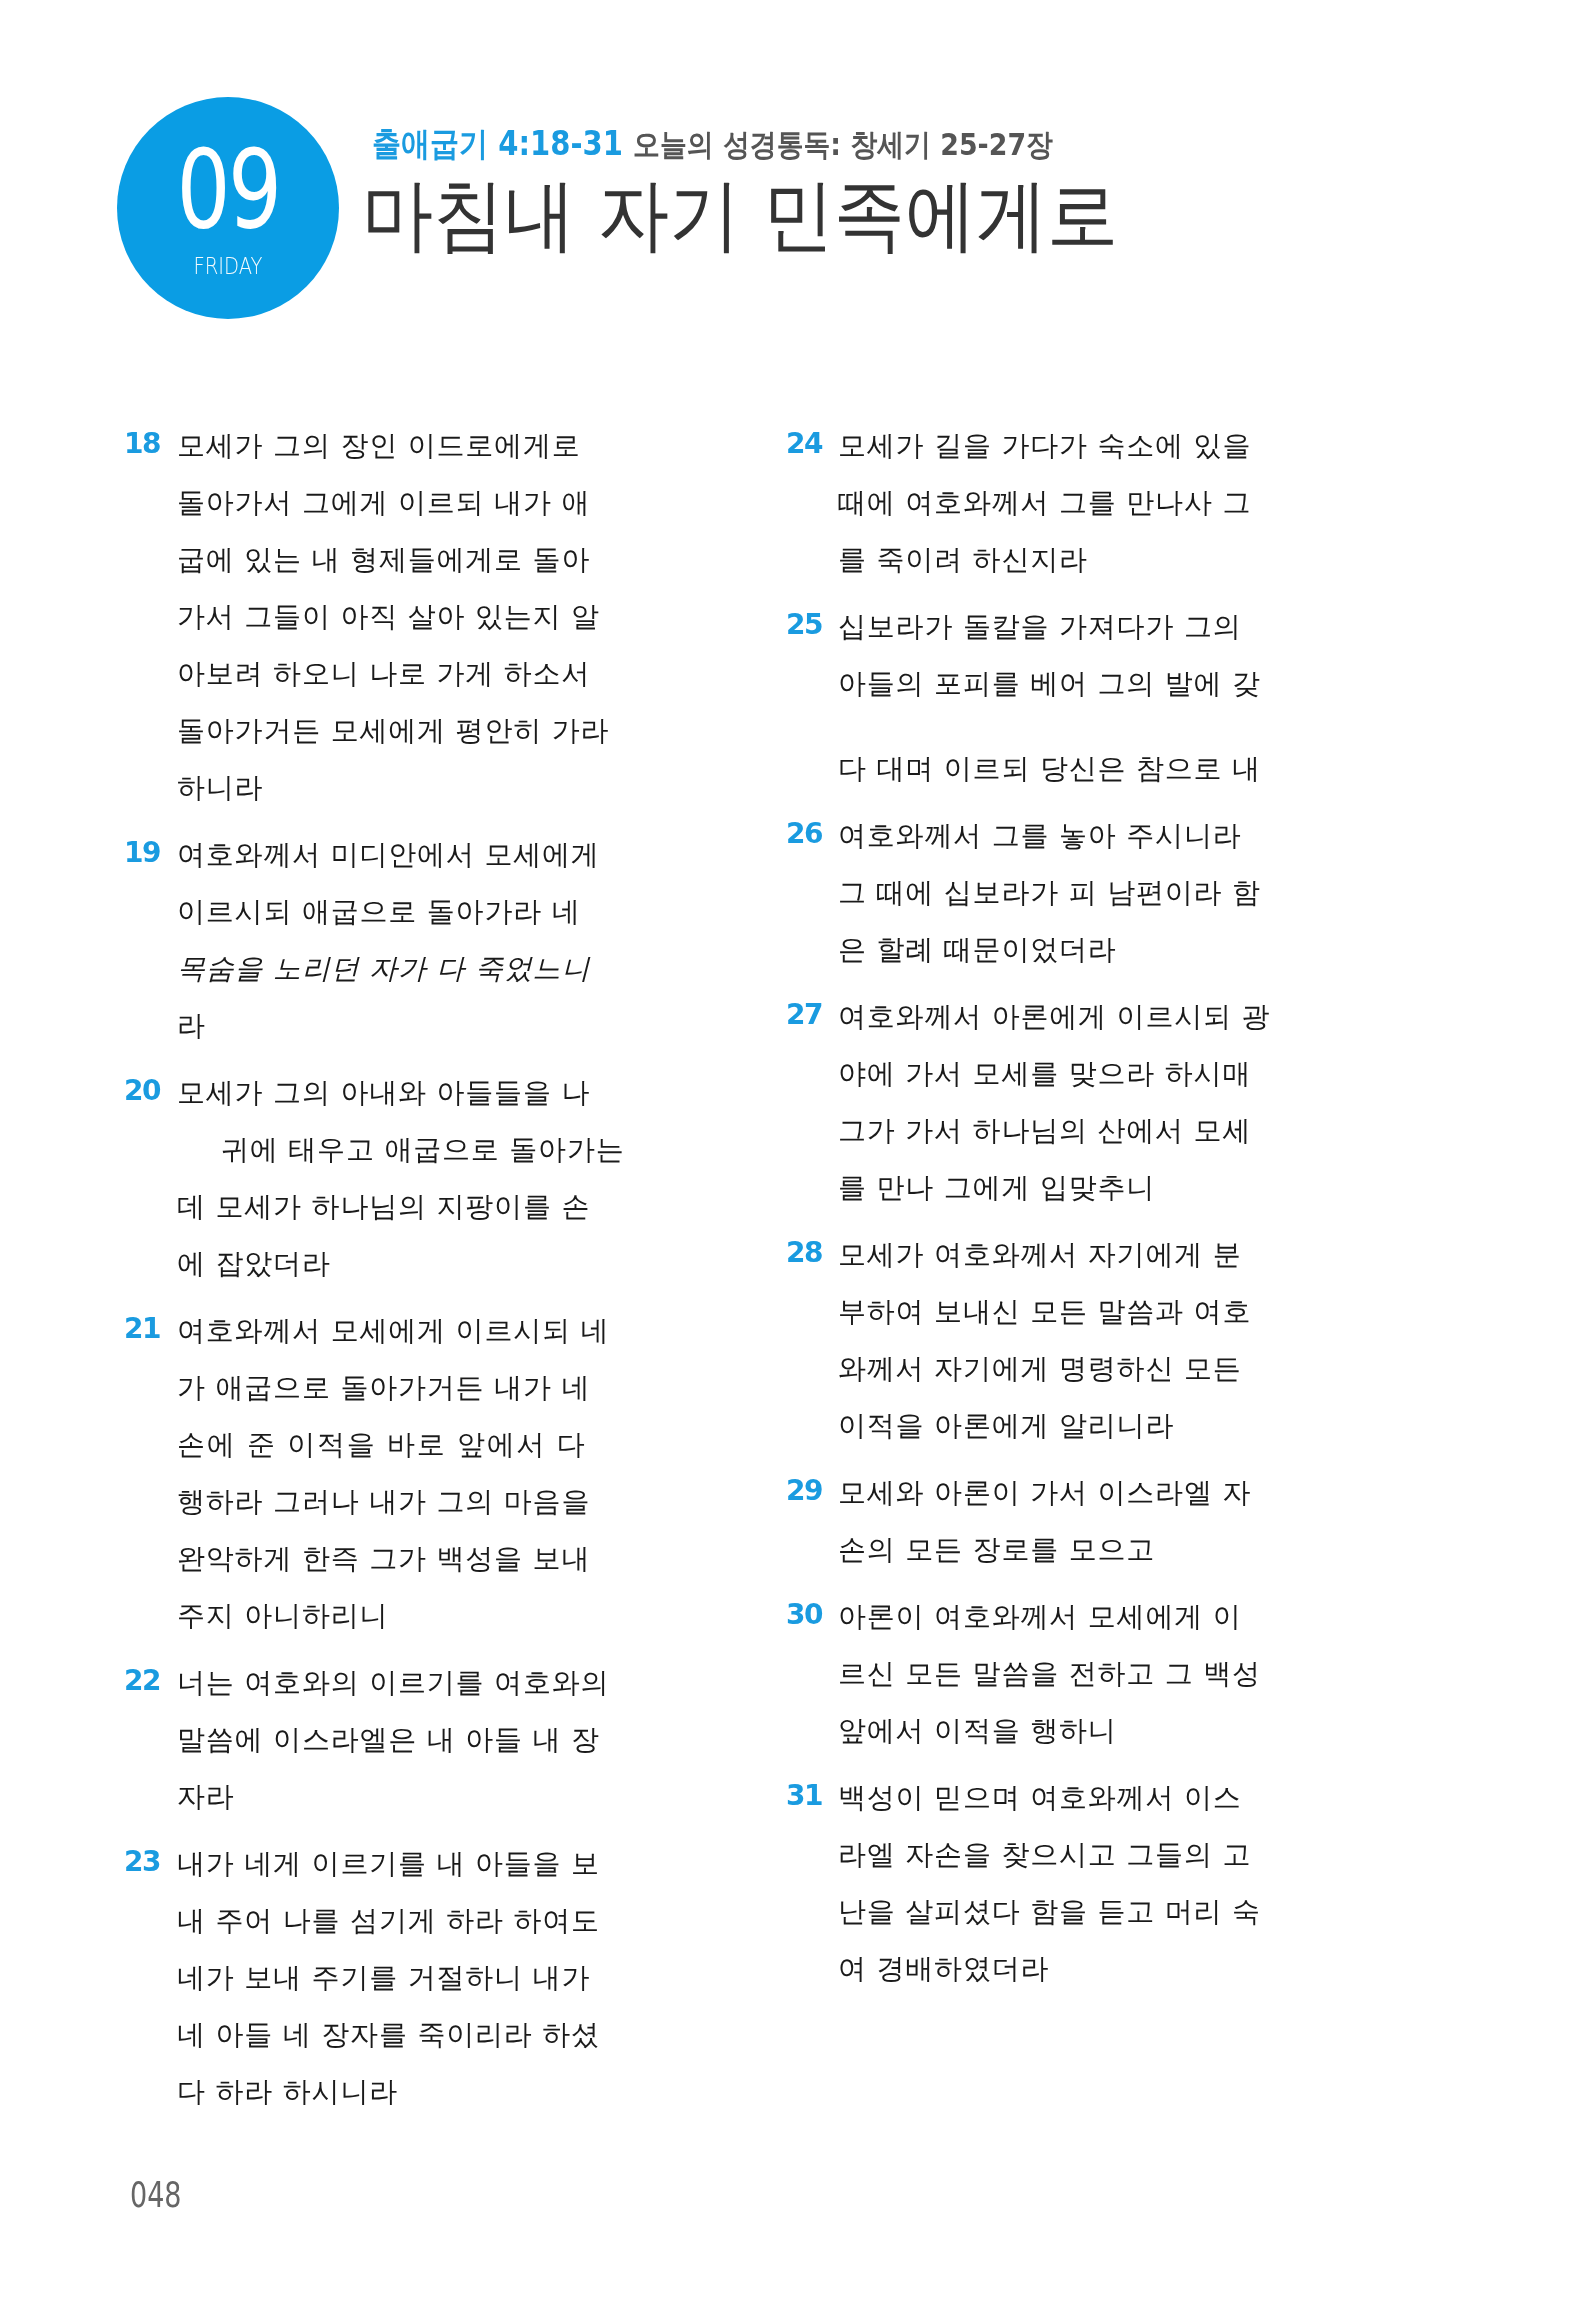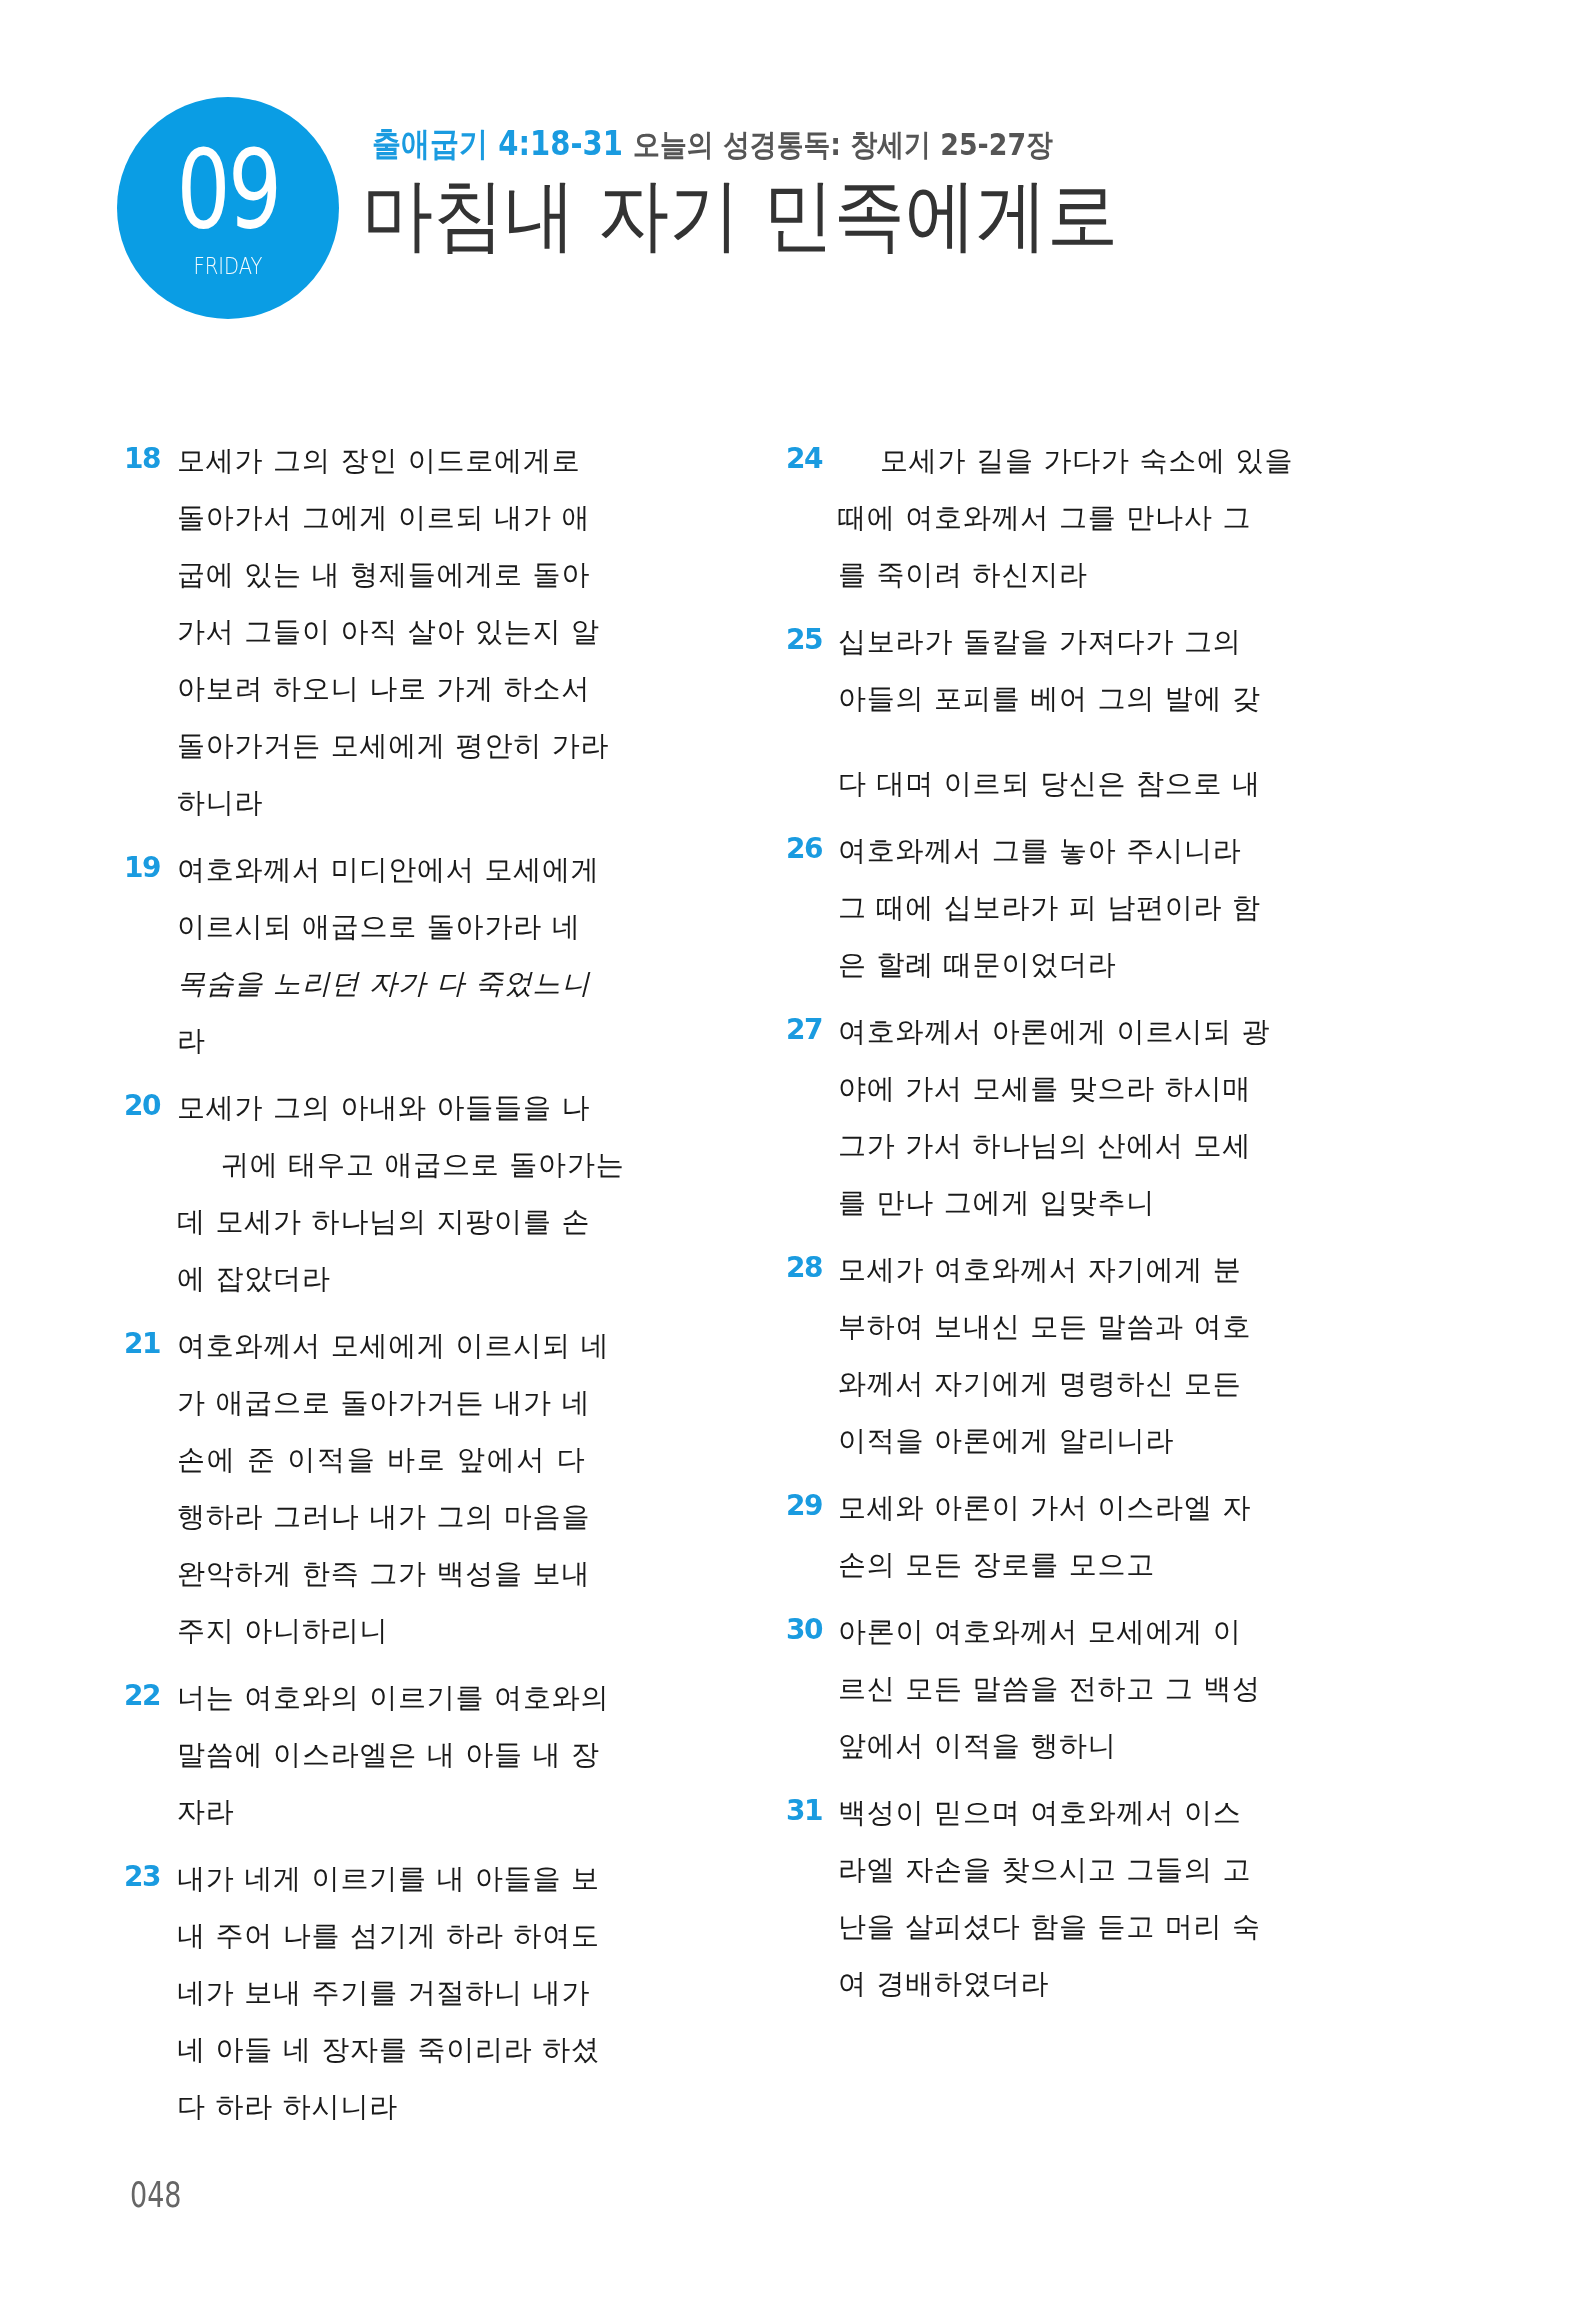--- a/index.html
+++ b/index.html
@@ -11,21 +11,21 @@
            font-size:109px; line-height:109px; letter-spacing:-3.3px; font-weight:normal; transform:scaleX(0.78); }
   .badge .weekday { position:absolute; left:0; right:0; top:156px; font-family:"DejaVu Sans","Liberation Sans",sans-serif;
            font-size:23px; font-weight:200; letter-spacing:0px; opacity:0.95; transform:scaleX(0.85); }
   .subtitle { position:absolute; left:372px; top:122px; white-space:nowrap;
            font-family:"DejaVu Sans","Liberation Sans",sans-serif; font-weight:bold; font-size:33px; line-height:43px;
            transform-origin:left top; transform:scaleX(0.88); }
   .subtitle .ref { color:#1a9be0; }
   .subtitle .reading { color:#555555; font-size:30.5px; margin-left:11.5px; }
   .title { position:absolute; left:362px; top:166px; white-space:nowrap;
            font-size:79px; line-height:99px; color:#333333; transform-origin:left top; transform:scaleX(0.9); }
-  .col { position:absolute; top:432px; }
+  .col { position:absolute; top:417px; }
   .col.left { left:124px; width:618px; }
   .col.right { left:782px; width:618px; }
   .verse { position:relative; margin-bottom:10px; }
   .vnum { position:absolute; left:0; top:1.6px; font-family:"DejaVu Sans","Liberation Sans",sans-serif;
           font-weight:bold; color:#1a9be0; font-size:28px; line-height:49px; letter-spacing:-1.6px; }
   .col.right .vnum { left:4.1px; }
   .vtext { margin-left:53px; }
   .col.right .vtext { margin-left:56px; }
   .line { display:block; font-size:28px; line-height:57px; white-space:nowrap; height:57px;
           color:#1a1a1a; letter-spacing:0.8px; }
@@ -104,21 +104,21 @@
         <span class="line" style="display: block;">네가 보내 주기를 거절하니 내가</span>
         <span class="line" style="display: block;">네 아들 네 장자를 죽이리라 하셨</span>
         <span class="line">다 하라 하시니라</span>
       </div>
     </div>
   </div>
 <div class="col right" id="col-right">
     <div class="verse">
       <span class="vnum">24</span>
       <div class="vtext">
-        <span class="line" style="display: block; margin-left: 42px;">모세가 길을 가다가 숙소에 있을</span>
+        <span class="line" style="display: block;">모세가 길을 가다가 숙소에 있을</span>
         <span class="line" style="display: block;">때에 여호와께서 그를 만나사 그</span>
         <span class="line">를 죽이려 하신지라</span>
       </div>
     </div>
     <div class="verse">
       <span class="vnum">25</span>
       <div class="vtext">
         <span class="line" style="display: block;">십보라가 돌칼을 가져다가 그의</span>
         <span class="line" style="display: block;">아들의 포피를 베어 그의 발에 갖</span>
         <span class="line" style="display: block; margin-top: 28px;">다 대며 이르되 당신은 참으로 내</span>

